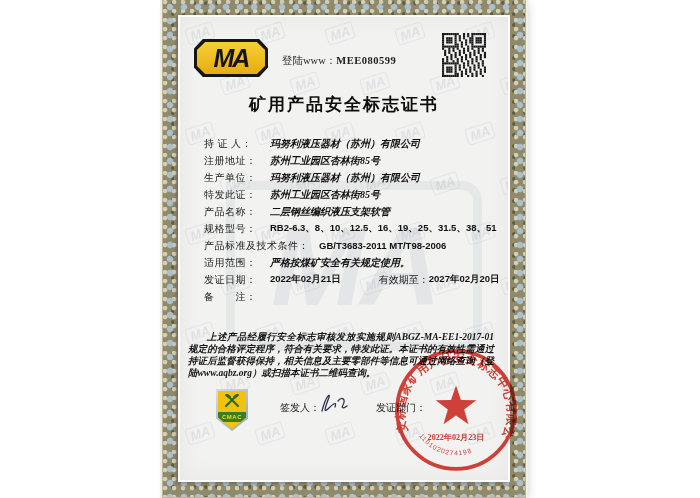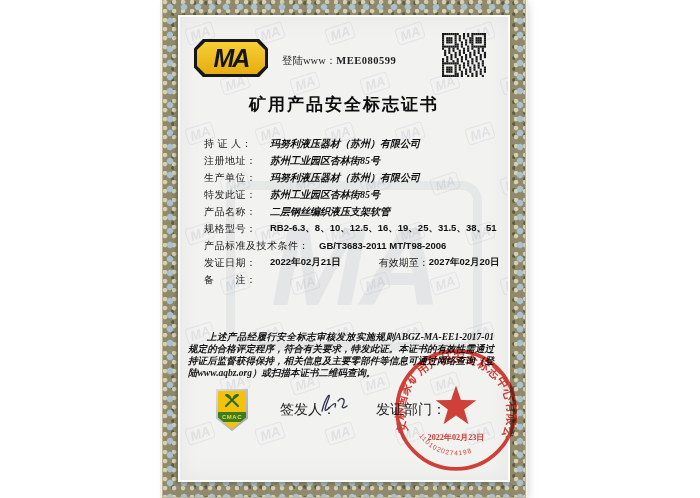--- a/index.html
+++ b/index.html
@@ -67,21 +67,21 @@
   
   .shield{position:absolute;left:36px;top:372px;width:32px;height:42px;z-index:1;
     background:linear-gradient(135deg,#d8dbe0,#9ea4ab);
     clip-path:polygon(0 0,100% 0,100% 70%,50% 100%,0 70%);}
   .shield-in{position:absolute;left:2px;top:2px;right:2px;bottom:2px;background:#f2c20d;
     clip-path:polygon(0 0,100% 0,100% 70%,50% 100%,0 70%);}
   .shield-band{position:absolute;left:0;right:0;top:55%;height:26%;background:#3c7d22;
     display:flex;align-items:center;justify-content:center;}
   .shield-band span{font:700 6px "Liberation Sans",sans-serif;color:#f7d424;letter-spacing:.5px;}
   .shield-emblem{position:absolute;left:0;right:0;top:3px;display:flex;justify-content:center;}
-  .sig-label{position:absolute;font-size:14px;color:#1b1b1b;z-index:1;white-space:nowrap;}
+  .sig-label{position:absolute;font-size:10px;color:#1b1b1b;z-index:1;white-space:nowrap;}
   .signer-label{left:100px;top:384px;}
   .dept-label{left:196px;top:384px;}
   .signature{position:absolute;left:132px;top:370px;width:44px;height:30px;z-index:2;}
 
   
   .seal{position:absolute;left:229px;top:346px;width:128px;height:128px;z-index:3;
     mix-blend-mode:multiply;opacity:.92;}
 </style>
 </head>
 <body>
@@ -402,20 +402,24 @@
         </div>
         <div class="frow">
           <span class="flabel">规格型号：</span>
           <span class="fval print">RB2-6.3、8、10、12.5、16、19、25、31.5、38、51</span>
         </div>
         <div class="frow">
           <span class="flabel long">产品标准及技术条件：</span>
           <span class="fval print">GB/T3683-2011 MT/T98-2006</span>
         </div>
         <div class="frow">
+          <span class="flabel">适用范围：</span>
+          <span class="fval hand">严格按煤矿安全有关规定使用。</span>
+        </div>
+        <div class="frow">
           <span class="flabel">发证日期：</span>
           <span class="fval print">2022年02月21日</span>
           <span class="gap"></span>
           <span>有效期至：</span>
           <span class="fval print">2027年02月20日</span>
         </div>
         <div class="frow">
           <span class="flabel">备　　注：</span>
           <span class="fval"></span>
         </div>

